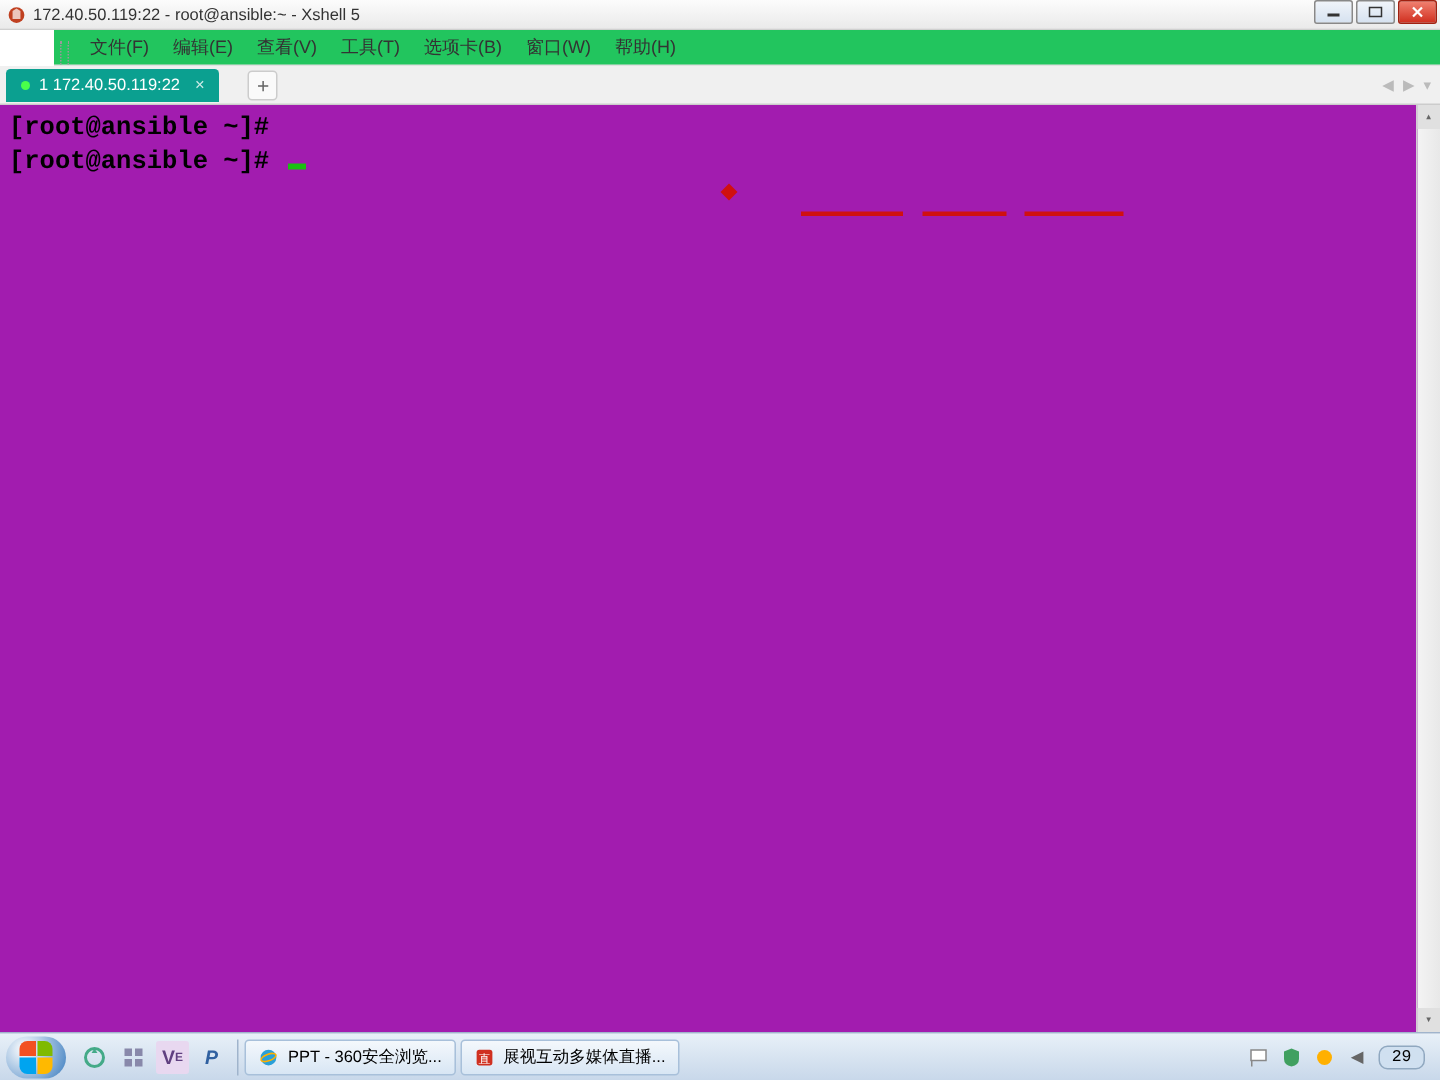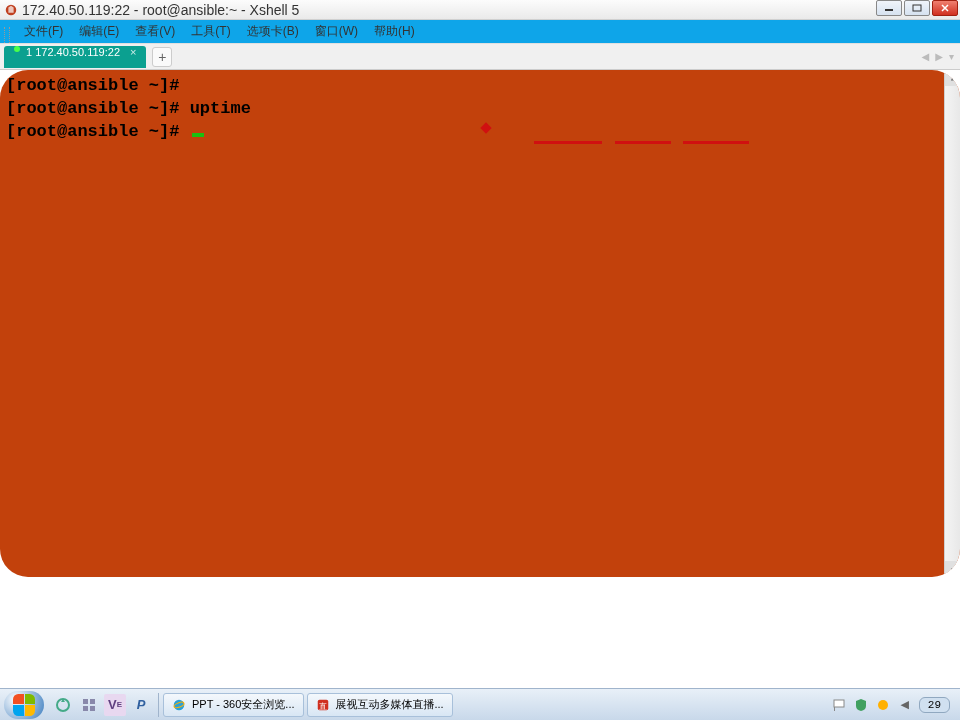--- a/index.html
+++ b/index.html
@@ -1,43 +1,43 @@
 <!DOCTYPE html>
 <html><head>
   <meta charset="utf-8">
   <style>
     * { margin: 0; padding: 0; box-sizing: border-box; }
     body { font-family: "Microsoft YaHei", Tahoma, sans-serif; font-size: 12px; width: 960px; height: 720px; overflow: hidden; background: #fff; position: relative; }
     
     
     .titlebar { height: 20px; background: linear-gradient(to bottom, #fcfcfc, #eaeaea); border-bottom: 1px solid #d0d0d0; display: flex; align-items: center; padding: 0 4px; position: relative; }
     .titlebar-icon { width: 14px; height: 14px; margin-right: 4px; color: #c04020; }
-    .titlebar-text { color: #333; font-size: 14px; }
+    .titlebar-text { color: #333; font-size: 11px; }
     .window-controls { position: absolute; right: 2px; top: 0; display: flex; gap: 2px; }
     .wc-btn { width: 26px; height: 16px; border: 1px solid #888; border-radius: 2px; display: flex; align-items: center; justify-content: center; font-size: 9px; cursor: pointer; }
     .wc-min { background: linear-gradient(to bottom, #f0f4fa, #d6e2f0); }
     .wc-max { background: linear-gradient(to bottom, #f0f4fa, #d6e2f0); }
     .wc-close { background: linear-gradient(to bottom, #f08070, #d03020); color: #fff; border-color: #a02010; }
     
     
-    .menubar { height: 24px; background: #0ea5e9; border-bottom: 1px solid #e0e0e0; display: flex; align-items: flex-end; padding-left: 4px; }
+    .menubar { height: 24px; background: #22c55e; border-bottom: 1px solid #e0e0e0; display: flex; align-items: flex-end; padding-left: 4px; margin-left: 36px; }
     .menubar-grip { width: 6px; height: 16px; border-left: 1px dotted #999; border-right: 1px dotted #999; margin-right: 6px; }
     .menu-item { padding: 3px 8px; cursor: pointer; color: #333; }
     
     
     .tabbar { height: 26px; background: #f0f0f0; border-bottom: 1px solid #ccc; display: flex; align-items: center; padding-left: 4px; position: relative; }
-    .tab { height: 22px; padding: 0 10px; background: #0ba090; color: #fff; border-radius: 3px 3px 0 0; display: flex; font-size: 11px; margin-right: 6px; cursor: pointer; }
+    .tab { height: 22px; padding: 0 10px; background: #0ba090; color: #fff; border-radius: 3px 3px 0 0; display: flex; align-items: center; font-size: 11px; margin-right: 19px; cursor: pointer; }
     .tab-dot { width: 6px; height: 6px; background: #4aff4a; border-radius: 50%; margin-right: 6px; }
     .tab-close { margin-left: 10px; color: rgba(255,255,255,0.8); font-size: 11px; cursor: pointer; }
     .tab-add { width: 20px; height: 20px; background: #fafafa; border: 1px solid #ccc; border-radius: 3px; display: flex; align-items: center; justify-content: center; color: #666; cursor: pointer; font-size: 14px; }
     .tab-nav { position: absolute; right: 6px; display: flex; gap: 6px; align-items: center; color: #bbb; }
     .tab-nav-btn { cursor: pointer; font-size: 10px; }
     
     
-    .terminal { background: #c2410c; height: 507px; padding: 4px 6px; font-family: "Consolas", "Courier New", monospace; font-size: 17px; line-height: 23px; color: #000; font-weight: bold; position: relative; overflow: hidden; border-radius: 28px; }
+    .terminal { background: #a21caf; height: 618px; padding: 4px 6px; font-family: "Consolas", "Courier New", monospace; font-size: 17px; line-height: 23px; color: #000; font-weight: bold; position: relative; overflow: hidden; }
     .terminal .line { white-space: pre; }
     .cursor { display: inline-block; width: 12px; height: 4px; background: #1ac010; vertical-align: -1px; margin-left: 2px; }
     .underline1, .underline2, .underline3 { position: absolute; height: 3px; background: #d01010; top: 71px; }
     .underline1 { left: 534px; width: 68px; }
     .underline2 { left: 615px; width: 56px; }
     .underline3 { left: 683px; width: 66px; }
     .red-marker { position: absolute; width: 8px; height: 8px; background: #d01010; top: 54px; left: 482px; transform: rotate(45deg); }
     .term-scroll { position: absolute; right: 0; top: 0; width: 16px; height: 100%; background: linear-gradient(to right, #f4f4f4, #e8e8e8); border-left: 1px solid #d0d0d0; }
     .term-scroll-up, .term-scroll-down { height: 16px; background: #e0e0e0; display:flex; align-items:center; justify-content:center; font-size:8px; color: #666;}
     .term-scroll-down { position: absolute; bottom: 0; width:100%;}
@@ -109,21 +109,20 @@
   <div class="tab-add">+</div>
   <div class="tab-nav">
     <span class="tab-nav-btn">◀</span>
     <span class="tab-nav-btn">▶</span>
     <span class="tab-nav-btn">▾</span>
   </div>
 </div>
 
 <div class="terminal">
   <div class="line">[root@ansible ~]# </div>
-  <div class="line">[root@ansible ~]# uptime</div>
   <div class="line"><span>[root@ansible ~]# </span><span class="cursor"></span></div>
   <div class="red-marker"></div>
   <div class="underline1"></div>
   <div class="underline2"></div>
   <div class="underline3"></div>
   <div class="term-scroll">
     <div class="term-scroll-up">▴</div>
     <div class="term-scroll-down">▾</div>
   </div>
 </div>

